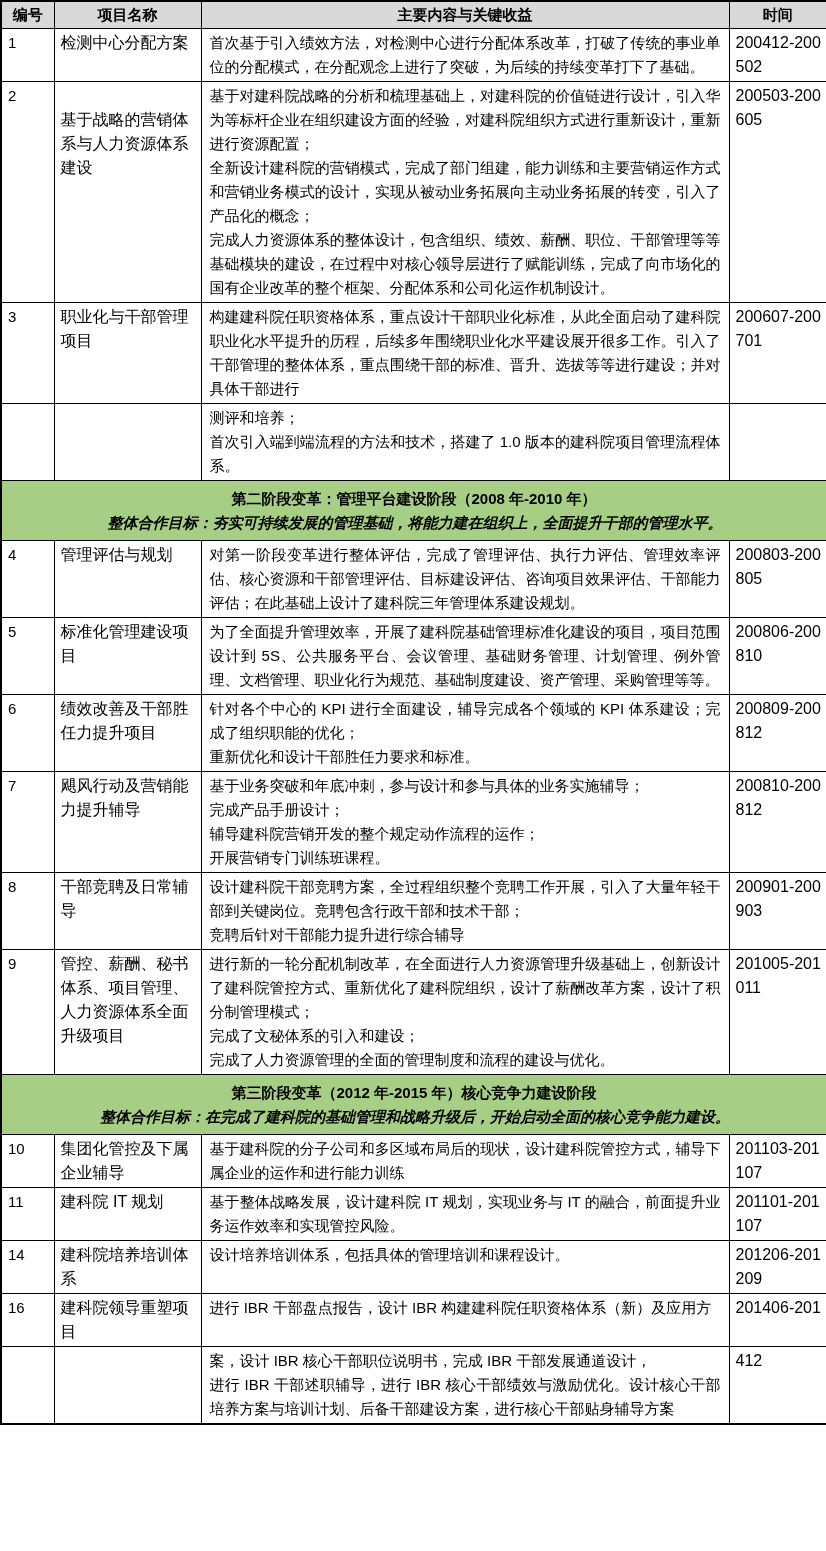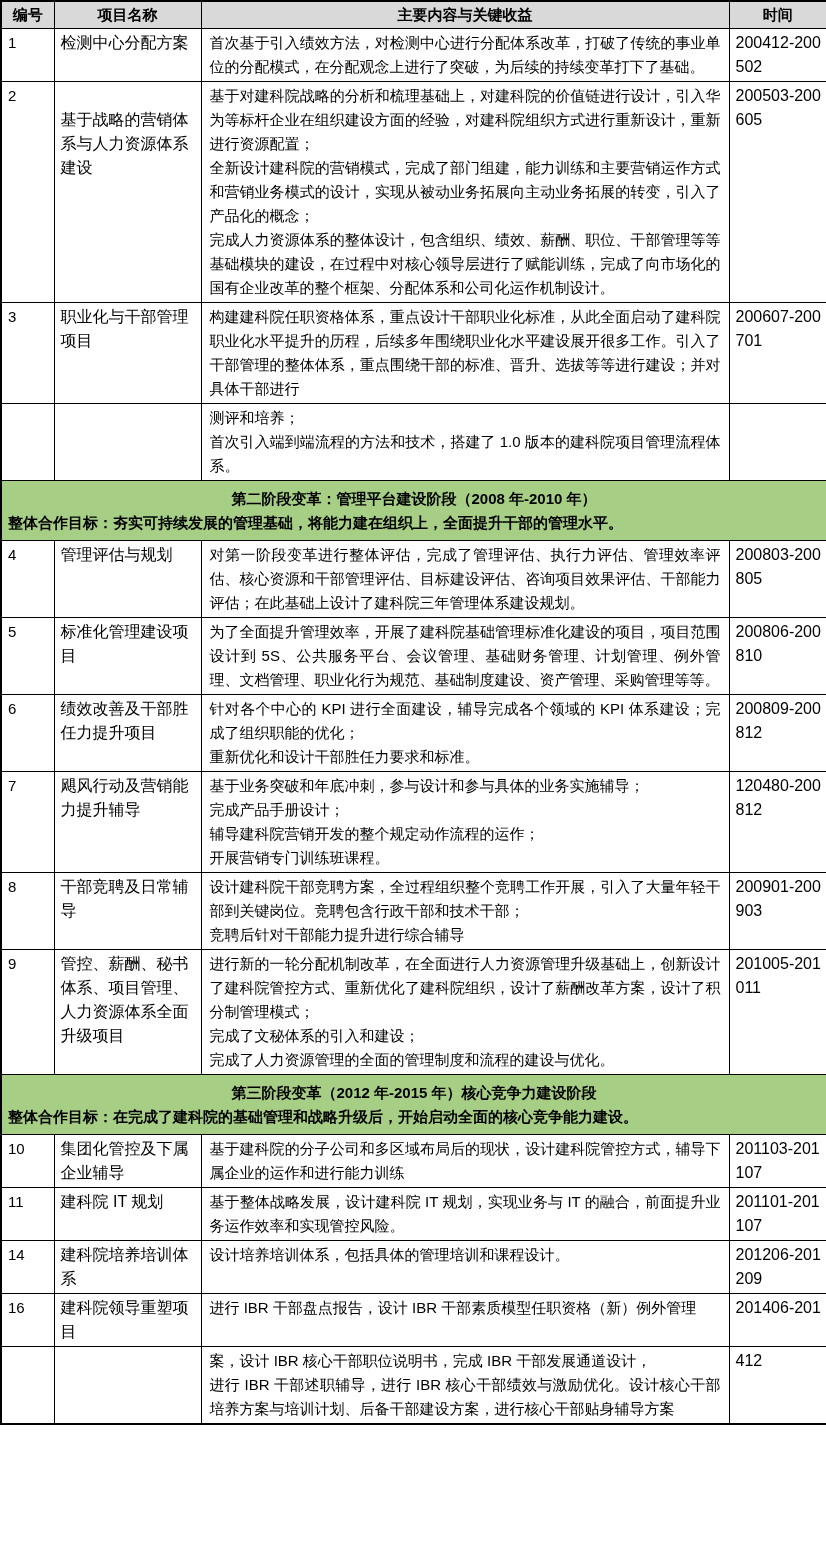--- a/index.html
+++ b/index.html
@@ -67,21 +67,21 @@
     font-size:15px;
     padding:4px 4px;
   }
   .sec-title{
     text-align:center;
     line-height:24px;
     padding-top:2px;
   }
   .sec-goal{line-height:24px;padding-bottom:1px;}
   .sec-goal.center{text-align:center;}
-  .sec-goal.left{text-align:left;padding-left:2px;}
+  .sec-goal.left{text-align:center;padding-left:2px;font-style:italic;}
 </style>
 </head>
 <body>
 
 <table class="doc">
   <colgroup>
     <col style="width:53px">
     <col style="width:147px">
     <col style="width:528px">
     <col style="width:98px">
@@ -163,21 +163,21 @@
       </tr>
       <tr>
         <td class="num">7</td>
         <td class="name">飓风行动及营销能力提升辅导</td>
         <td class="content">
           <div class="para">基于业务突破和年底冲刺，参与设计和参与具体的业务实施辅导；</div>
           <div class="para">完成产品手册设计；</div>
           <div class="para">辅导建科院营销开发的整个规定动作流程的运作；</div>
           <div class="para">开展营销专门训练班课程。</div>
         </td>
-        <td class="time">120480-200812</td>
+        <td class="time">200810-200812</td>
       </tr>
       <tr>
         <td class="num">8</td>
         <td class="name">干部竞聘及日常辅导</td>
         <td class="content">
           <div class="para">设计建科院干部竞聘方案，全过程组织整个竞聘工作开展，引入了大量年轻干部到关键岗位。竞聘包含行政干部和技术干部；</div>
           <div class="para">竞聘后针对干部能力提升进行综合辅导</div>
         </td>
         <td class="time">200901-200903</td>
       </tr>
@@ -218,21 +218,21 @@
         <td class="name">建科院培养培训体系</td>
         <td class="content">
           <div class="para">设计培养培训体系，包括具体的管理培训和课程设计。</div>
         </td>
         <td class="time">201206-201209</td>
       </tr>
       <tr>
         <td class="num">16</td>
         <td class="name">建科院领导重塑项目</td>
         <td class="content">
-          <div class="para">进行 IBR 干部盘点报告，设计 IBR 干部素质模型任职资格（新）例外管理</div>
+          <div class="para">进行 IBR 干部盘点报告，设计 IBR 构建建科院任职资格体系（新）及应用方</div>
         </td>
         <td class="time">201406-201</td>
       </tr>
       <tr>
         <td class="num"></td>
         <td class="name"></td>
         <td class="content">
           <div class="para">案，设计 IBR 核心干部职位说明书，完成 IBR 干部发展通道设计，</div>
           <div class="para">进行 IBR 干部述职辅导，进行 IBR 核心干部绩效与激励优化。设计核心干部培养方案与培训计划、后备干部建设方案，进行核心干部贴身辅导方案</div>
         </td>

